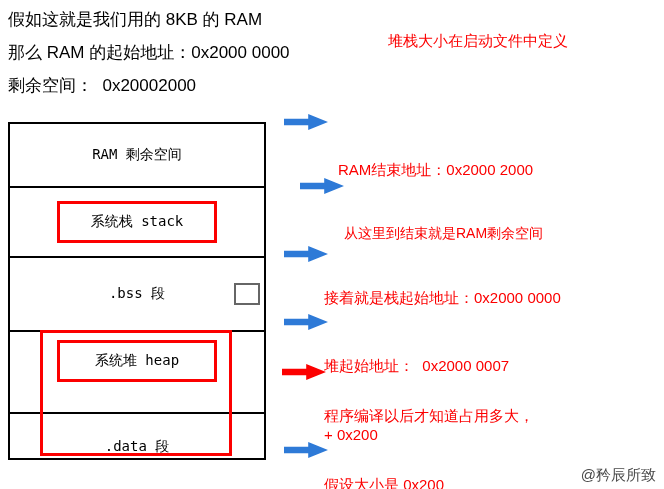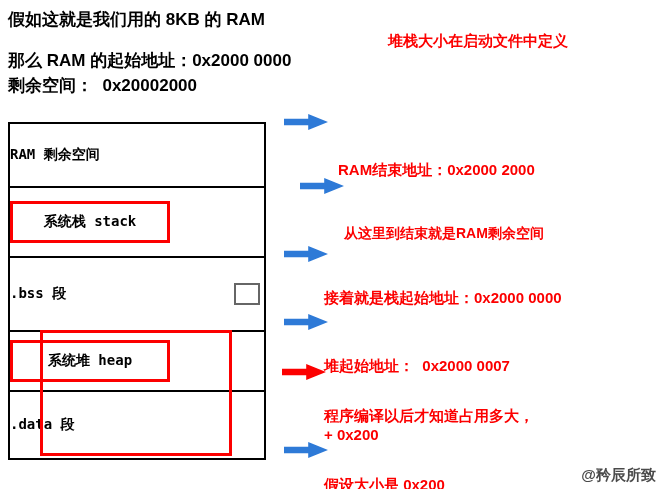--- a/index.html
+++ b/index.html
@@ -6,21 +6,20 @@
   html, body { background: #ffffff; }
   body { font-family: "Liberation Sans", "DejaVu Sans", sans-serif; }
   :root { --red: #fc0000; --blue: #2e7ad7; }
 
   .canvas {
     position: relative;
     width: 664px;
     height: 489px;
     background: #ffffff;
     overflow: hidden;
-    font-weight: bold;
   }
 
   .hline {
     position: absolute;
     font-size: 17px;
     color: #000000;
     white-space: pre;
   }
 
   .note {
@@ -36,30 +35,31 @@
     top: 122px;
     width: 258px;
     height: 338px;
     border: 2px solid #000000;
     background: #ffffff;
   }
 
   .section {
     display: flex;
     align-items: center;
+    justify-content: center;
     font-family: "DejaVu Sans Mono", monospace;
     font-size: 14px;
     color: #000000;
   }
   .section + .section { border-top: 2px solid #000000; }
   .s1 { height: 62px; }
   .s2 { height: 70px; }
   .s3 { height: 60px; }
   .s4 { height: 74px; }
-  .s5 { height: 68px; }
+  .s5 { height: 68px; margin-top: 22px; }
 
   .redbox {
     border: 3px solid var(--red);
     width: 160px;
     text-align: center;
     padding: 9px 0;
   }
 
   .big-redbox {
     position: absolute;
@@ -107,21 +107,21 @@
     color: #4a4a4a;
     margin-top: 37px;
   }
 </style>
 </head>
 <body>
 
 <div class="canvas">
 
   <div class="hline" style="left:8px; top:8px">假如这就是我们用的 8KB 的 RAM</div>
-  <div class="hline" style="left:8px; top:49px">那么 RAM 的起始地址：0x2000 0000</div>
+  <div class="hline" style="left:8px; top:41px">那么 RAM 的起始地址：0x2000 0000</div>
   <div class="hline" style="left:8px; top:74px">剩余空间：  0x20002000</div>
   <div class="note" style="left:388px; top:32px">堆栈大小在启动文件中定义</div>
 
   <div class="diagram">
     <div class="section s1">
       <span>RAM 剩余空间</span>
     </div>
     <div class="section s2">
       <div class="redbox">
         <span>系统栈 stack</span>

